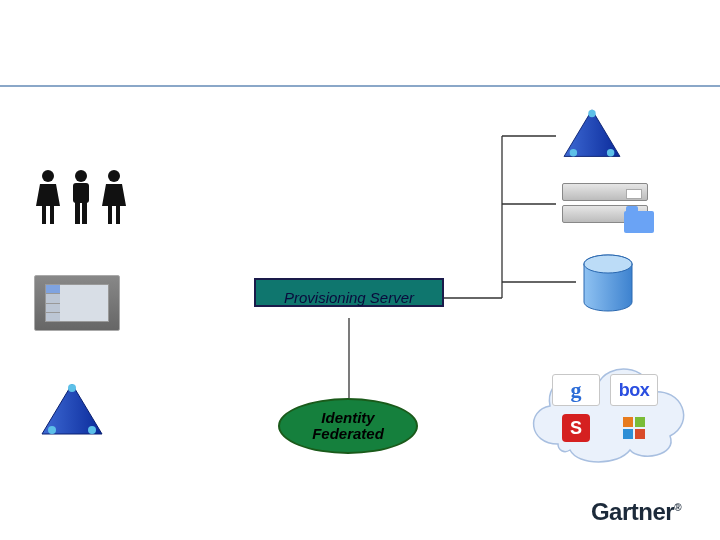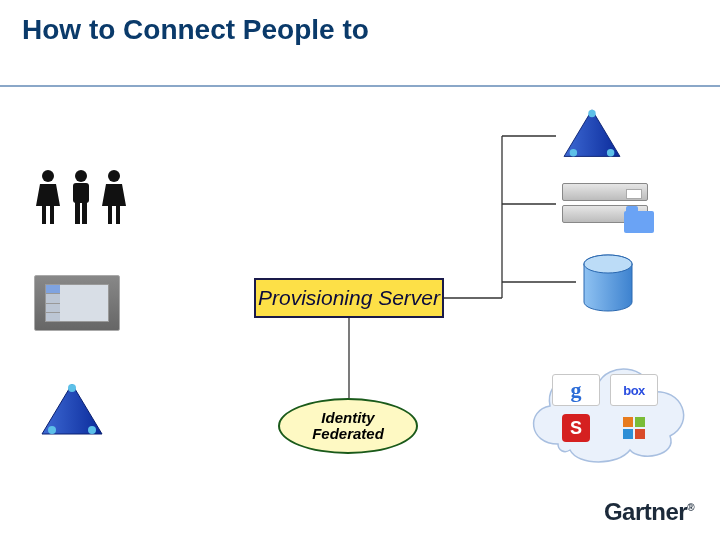--- a/index.html
+++ b/index.html
@@ -72,39 +72,39 @@
   .pyramid {
     position: absolute;
   }
   .pyramid svg { display: block; }
   
   .prov-box {
     position: absolute;
     top: 278px;
     left: 254px;
     width: 190px;
-    height: 40px;
+    height: 29px;
     border: 2px solid #1a1a4a;
-    background: #fde047;
+    background: #0f766e;
     text-align: center;
-    font-size: 21px;
+    font-size: 15px;
     font-style: italic;
     color: #0a0a3c;
     line-height: 36px;
     font-weight: 500;
   }
   
   .idrepo {
     position: absolute;
     top: 398px;
     left: 278px;
     width: 140px;
     height: 56px;
     border: 2px solid #1a5a1a;
-    background: #fef9c3;
+    background: #15803d;
     border-radius: 50%;
     text-align: center;
     font-size: 15px;
     font-style: italic;
     font-weight: 600;
     color: #000;
     display: flex;
     align-items: center;
     justify-content: center;
     line-height: 1.05;
@@ -179,52 +179,52 @@
     background: #fff;
     border: 1px solid #c7c7c7;
     border-radius: 3px;
     display: flex;
     align-items: center;
     justify-content: center;
     font-weight: bold;
     font-size: 18px;
   }
   .ic-google { color: #2b6cd7; font-family: Georgia, serif; font-size: 22px; }
-  .ic-box { color: #2a4ee0; font-size: 13px; font-weight: 800; letter-spacing: -0.5px; }
+  .ic-box { color: #2a4ee0; font-size: 18px; font-weight: 800; letter-spacing: -0.5px; }
   .ic-socialcast {
     background: #d52020; color: #fff; border-color: #d52020;
     width: 28px; height: 28px; margin: auto; border-radius: 4px;
   }
   .ic-office {
     display: grid; grid-template-columns: 10px 10px; grid-template-rows: 10px 10px;
     gap: 2px; padding: 4px; width: 30px; height: 30px; margin: auto;
   }
   .ic-office span:nth-child(1){background:#e77b1e;}
   .ic-office span:nth-child(2){background:#7abc37;}
   .ic-office span:nth-child(3){background:#2f8fd6;}
   .ic-office span:nth-child(4){background:#d94b2a;}
   
   .wires { position: absolute; inset: 0; pointer-events: none; }
   
   .brand {
     position: absolute;
-    right: 26px;
+    right: 39px;
     bottom: 14px;
     font-size: 24px;
     font-weight: 700;
     color: #1c2a3a;
     letter-spacing: -0.5px;
   }
   .brand .dot { font-size: 10px; vertical-align: super; }
 </style>
 </head>
 <body>
 
 <div class="title">
-  <span>How to Connect People to</span><br>
+  <br>
 </div>
 <div class="title-rule"></div>
 
 <svg class="wires" width="720" height="540">
   <g stroke="#333" stroke-width="1.3" fill="none">
 
     <line x1="444" y1="298" x2="502" y2="298"></line>
     <line x1="502" y1="136" x2="502" y2="298"></line>
     <line x1="502" y1="136" x2="556" y2="136"></line>
     <line x1="502" y1="204" x2="556" y2="204"></line>

